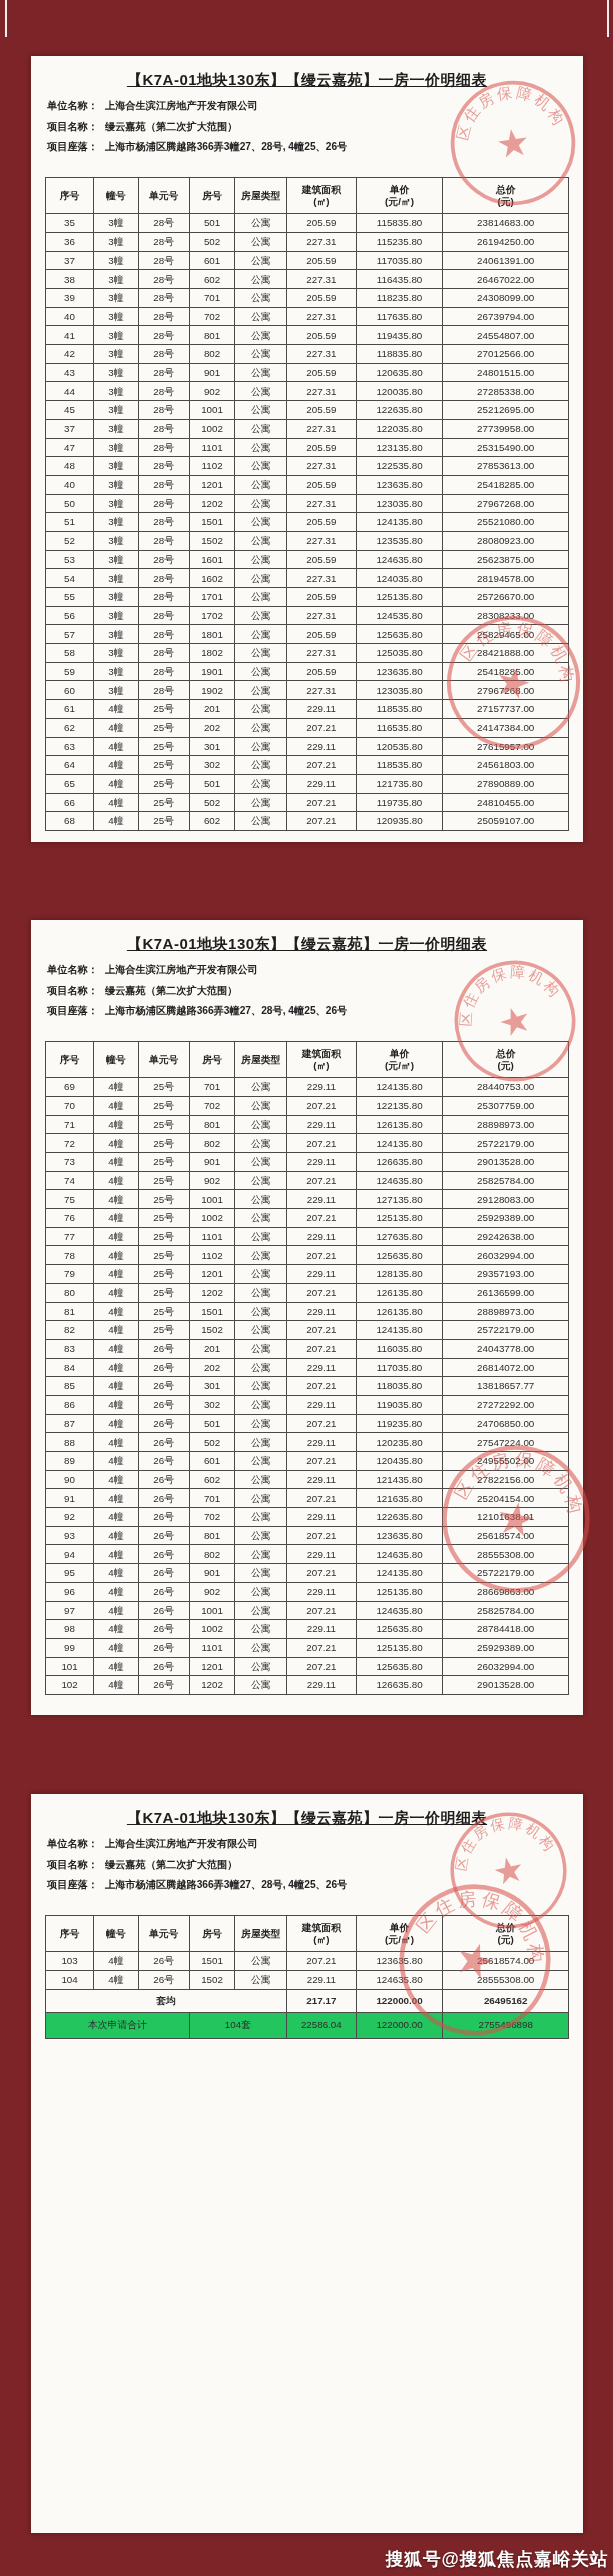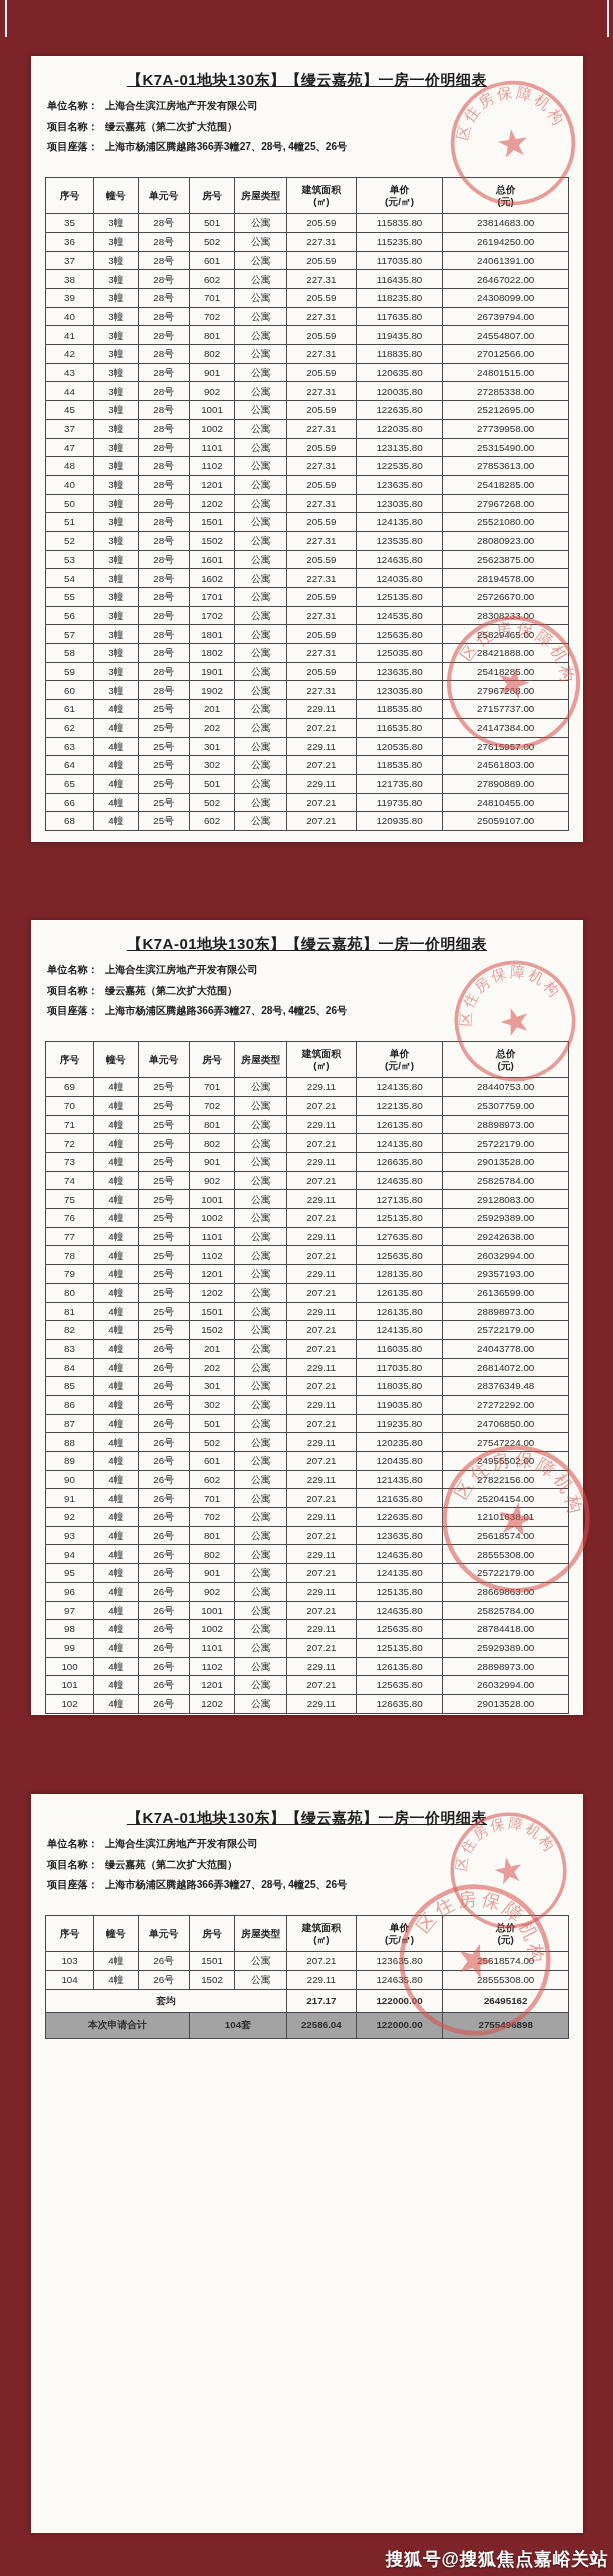--- a/index.html
+++ b/index.html
@@ -34,21 +34,21 @@
     width:524px;margin:21px auto 0;border-collapse:collapse;table-layout:fixed;
     border:1.9px solid #3a3a3a;position:relative;z-index:2;
   }
   th,td{
     border:0.9px solid #4a4a4a;text-align:center;vertical-align:middle;
     font-size:9.8px;color:#2d2d2d;padding:0;height:17.7px;line-height:1.15;
     white-space:nowrap;overflow:hidden;
   }
   thead th{height:35px;font-weight:bold;color:#222;}
   tr.avg td{height:22px;font-weight:bold;}
-  tr.grand td{height:25px;font-weight:bold;background:#a3a3a3;}
+  tr.grand td{height:25px;font-weight:normal;background:#22c55e;}
   .c0{width:9.2%}.c1{width:8.5%}.c2{width:9.8%}.c3{width:8.7%}
   .c4{width:9.9%}.c5{width:13.3%}.c6{width:16.6%}.c7{width:24%}
 
   .stamp{
     position:absolute;color:#d7504b;opacity:.55;z-index:3;pointer-events:none;
   }
   .stamp svg{display:block;}
   .s1a{left:416px;top:20.5px;width:132px;height:132px;transform:rotate(-8deg);}
   .s1b{left:412px;top:556px;width:141px;height:141px;transform:rotate(14deg);}
   .s2a{left:420px;top:37px;width:128px;height:128px;transform:rotate(-18deg);}
@@ -704,21 +704,21 @@
             <td>26814072.00</td>
           </tr>
           <tr>
             <td>85</td>
             <td>4幢</td>
             <td>26号</td>
             <td>301</td>
             <td>公寓</td>
             <td>207.21</td>
             <td>118035.80</td>
-            <td>28376349.48</td>
+            <td>13818657.77</td>
           </tr>
           <tr>
             <td>86</td>
             <td>4幢</td>
             <td>26号</td>
             <td>302</td>
             <td>公寓</td>
             <td>229.11</td>
             <td>119035.80</td>
             <td>27272292.00</td>
@@ -845,30 +845,20 @@
           </tr>
           <tr>
             <td>99</td>
             <td>4幢</td>
             <td>26号</td>
             <td>1101</td>
             <td>公寓</td>
             <td>207.21</td>
             <td>125135.80</td>
             <td>25929389.00</td>
-          </tr>
-          <tr>
-            <td>100</td>
-            <td>4幢</td>
-            <td>26号</td>
-            <td>1102</td>
-            <td>公寓</td>
-            <td>229.11</td>
-            <td>126135.80</td>
-            <td>28898973.00</td>
           </tr>
           <tr>
             <td>101</td>
             <td>4幢</td>
             <td>26号</td>
             <td>1201</td>
             <td>公寓</td>
             <td>207.21</td>
             <td>125635.80</td>
             <td>26032994.00</td>

